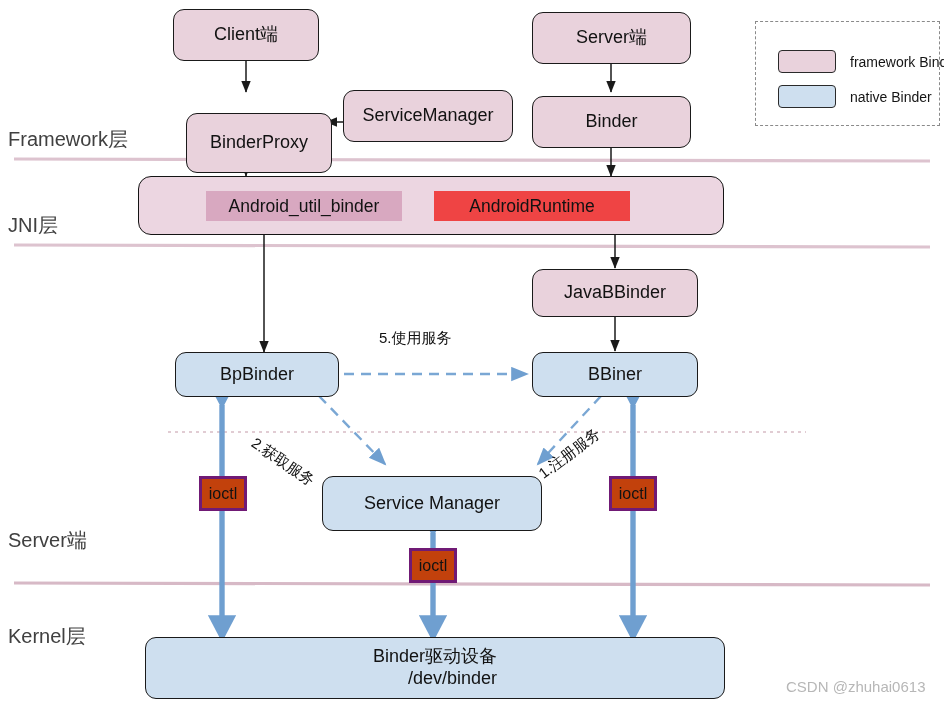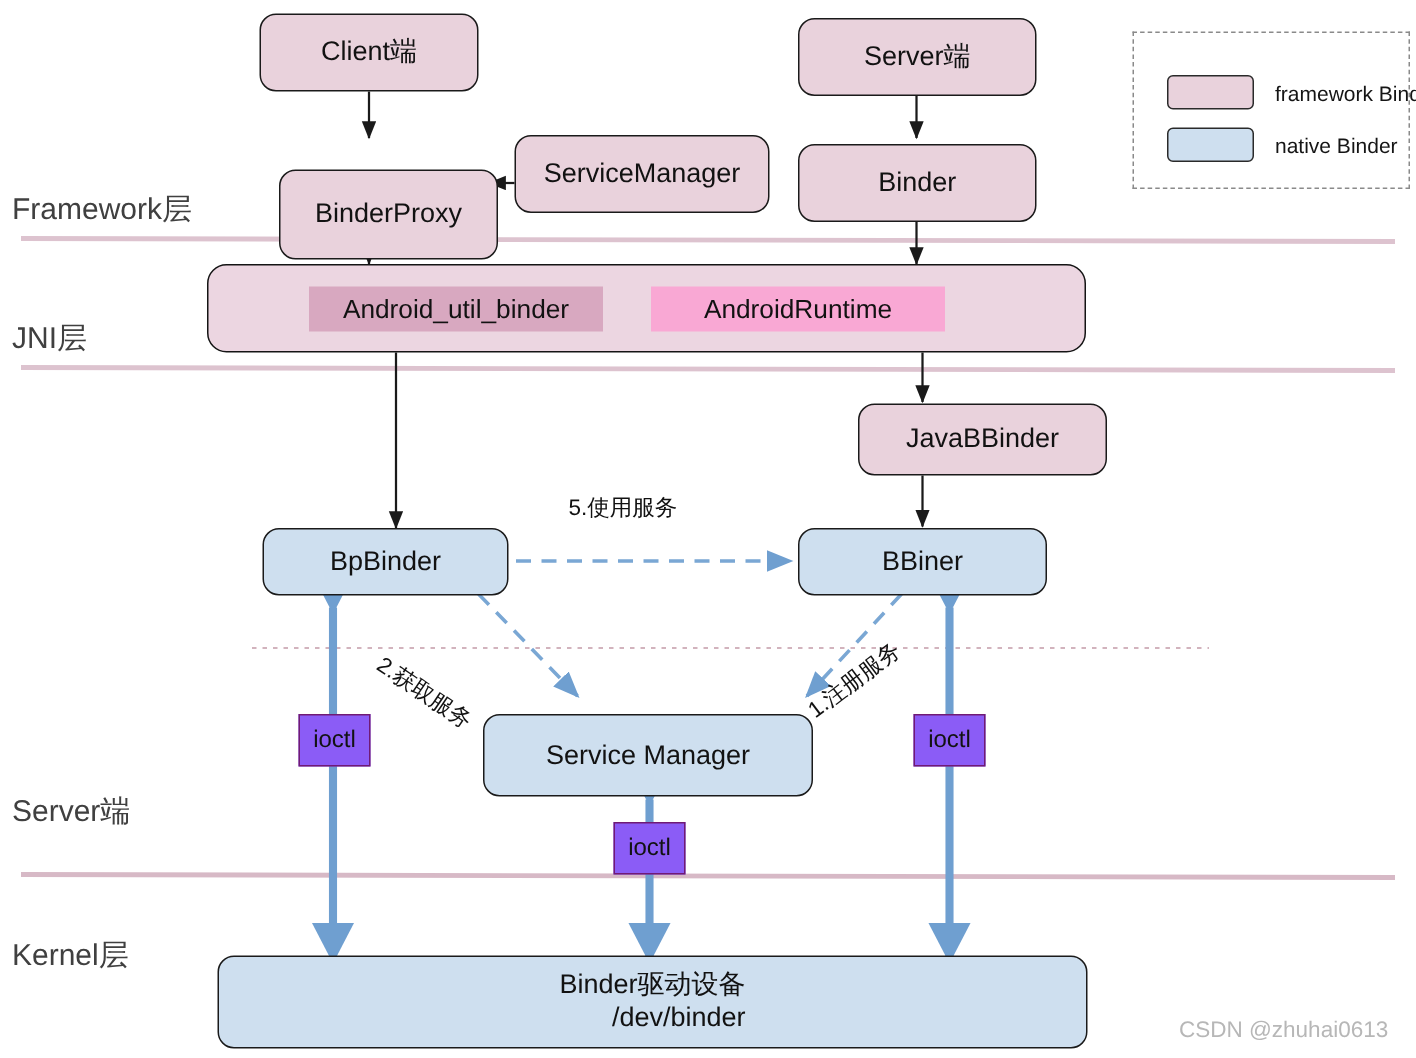--- a/index.html
+++ b/index.html
@@ -56,36 +56,36 @@
     position: absolute;
     box-sizing: border-box;
     display: flex;
     align-items: center;
     justify-content: center;
     background: #d8a8c0;
     font-size: 17.5px;
     color: #121212;
   }
   .jni-chip.lighter {
-    background: #f9a8d4;
+    background: #ef4444;
   }
   .layer-label {
     position: absolute;
     font-size: 20px;
     color: #404040;
     white-space: nowrap;
   }
   .ioctl-box {
     position: absolute;
     box-sizing: border-box;
     display: flex;
     align-items: center;
     justify-content: center;
-    background: #8b5cf6;
-    border: 1px solid #701a75;
+    background: #c2410c;
+    border: 3px solid #701a75;
     font-size: 16px;
     color: #121212;
   }
   .flow-label {
     position: absolute;
     font-size: 15px;
     color: #111111;
     white-space: nowrap;
   }
   .flow-label.rot-down {
@@ -203,21 +203,21 @@
   <div class="node pink" style="left:186px; top:97px; width:146px; height:60px;margin-top:16px;">BinderProxy</div>
 
   <div class="node pink" style="left:343px; top:90px; width:170px; height:52px;">ServiceManager</div>
 
   <div class="node pink" style="left:532px; top:96px; width:159px; height:52px;">Binder</div>
 
   <div class="jni-band" style="left:138px; top:176px; width:586px; height:59px;"></div>
   <div class="jni-chip" style="left:206px; top:191px; width:196px; height:30px;">Android_util_binder</div>
   <div class="jni-chip lighter" style="left:434px; top:191px; width:196px; height:30px;">AndroidRuntime</div>
 
-  <div class="node pink" style="left:532px; top:269px; width:166px; height:48px;margin-left:40px;">JavaBBinder</div>
+  <div class="node pink" style="left:532px; top:269px; width:166px; height:48px;">JavaBBinder</div>
 
   <div class="node blue" style="left:175px; top:352px; width:164px; height:45px;">BpBinder</div>
 
   <div class="node blue" style="left:532px; top:352px; width:166px; height:45px;">BBiner</div>
 
   <div class="node blue" style="left:322px; top:476px; width:220px; height:55px;">Service Manager</div>
 
   <div class="node blue" style="left:145px; top:637px; width:580px; height:62px;">Binder驱动设备
 /dev/binder</div>
 

